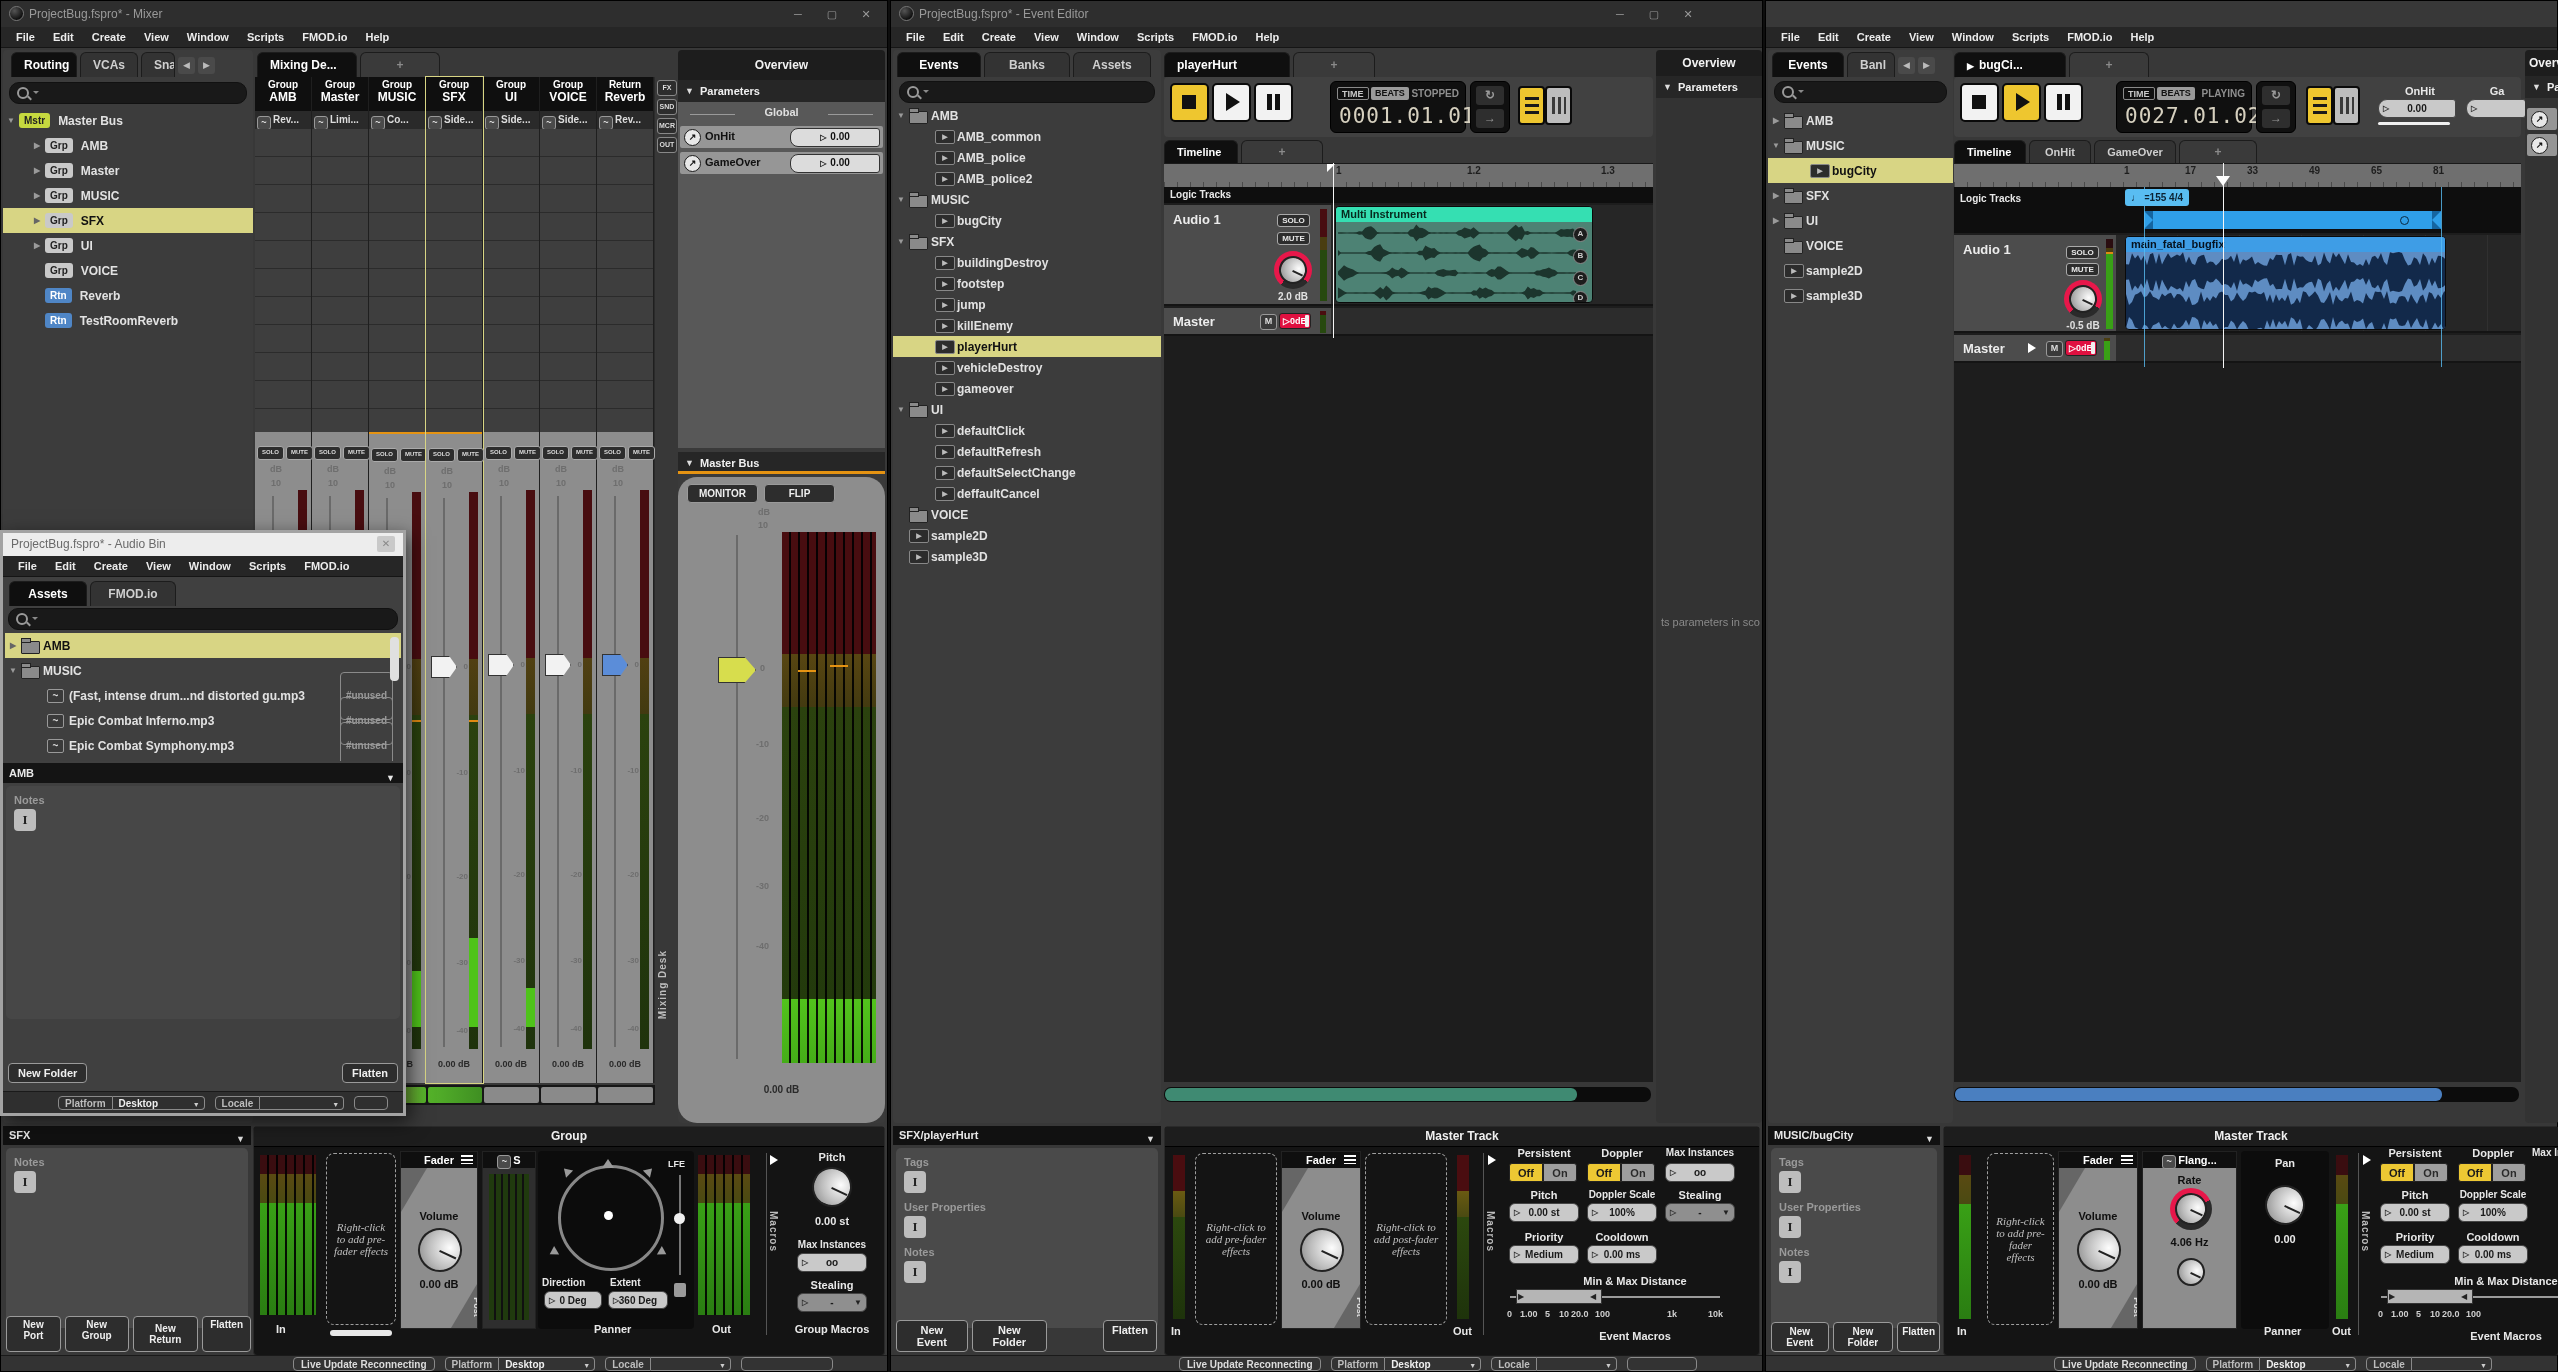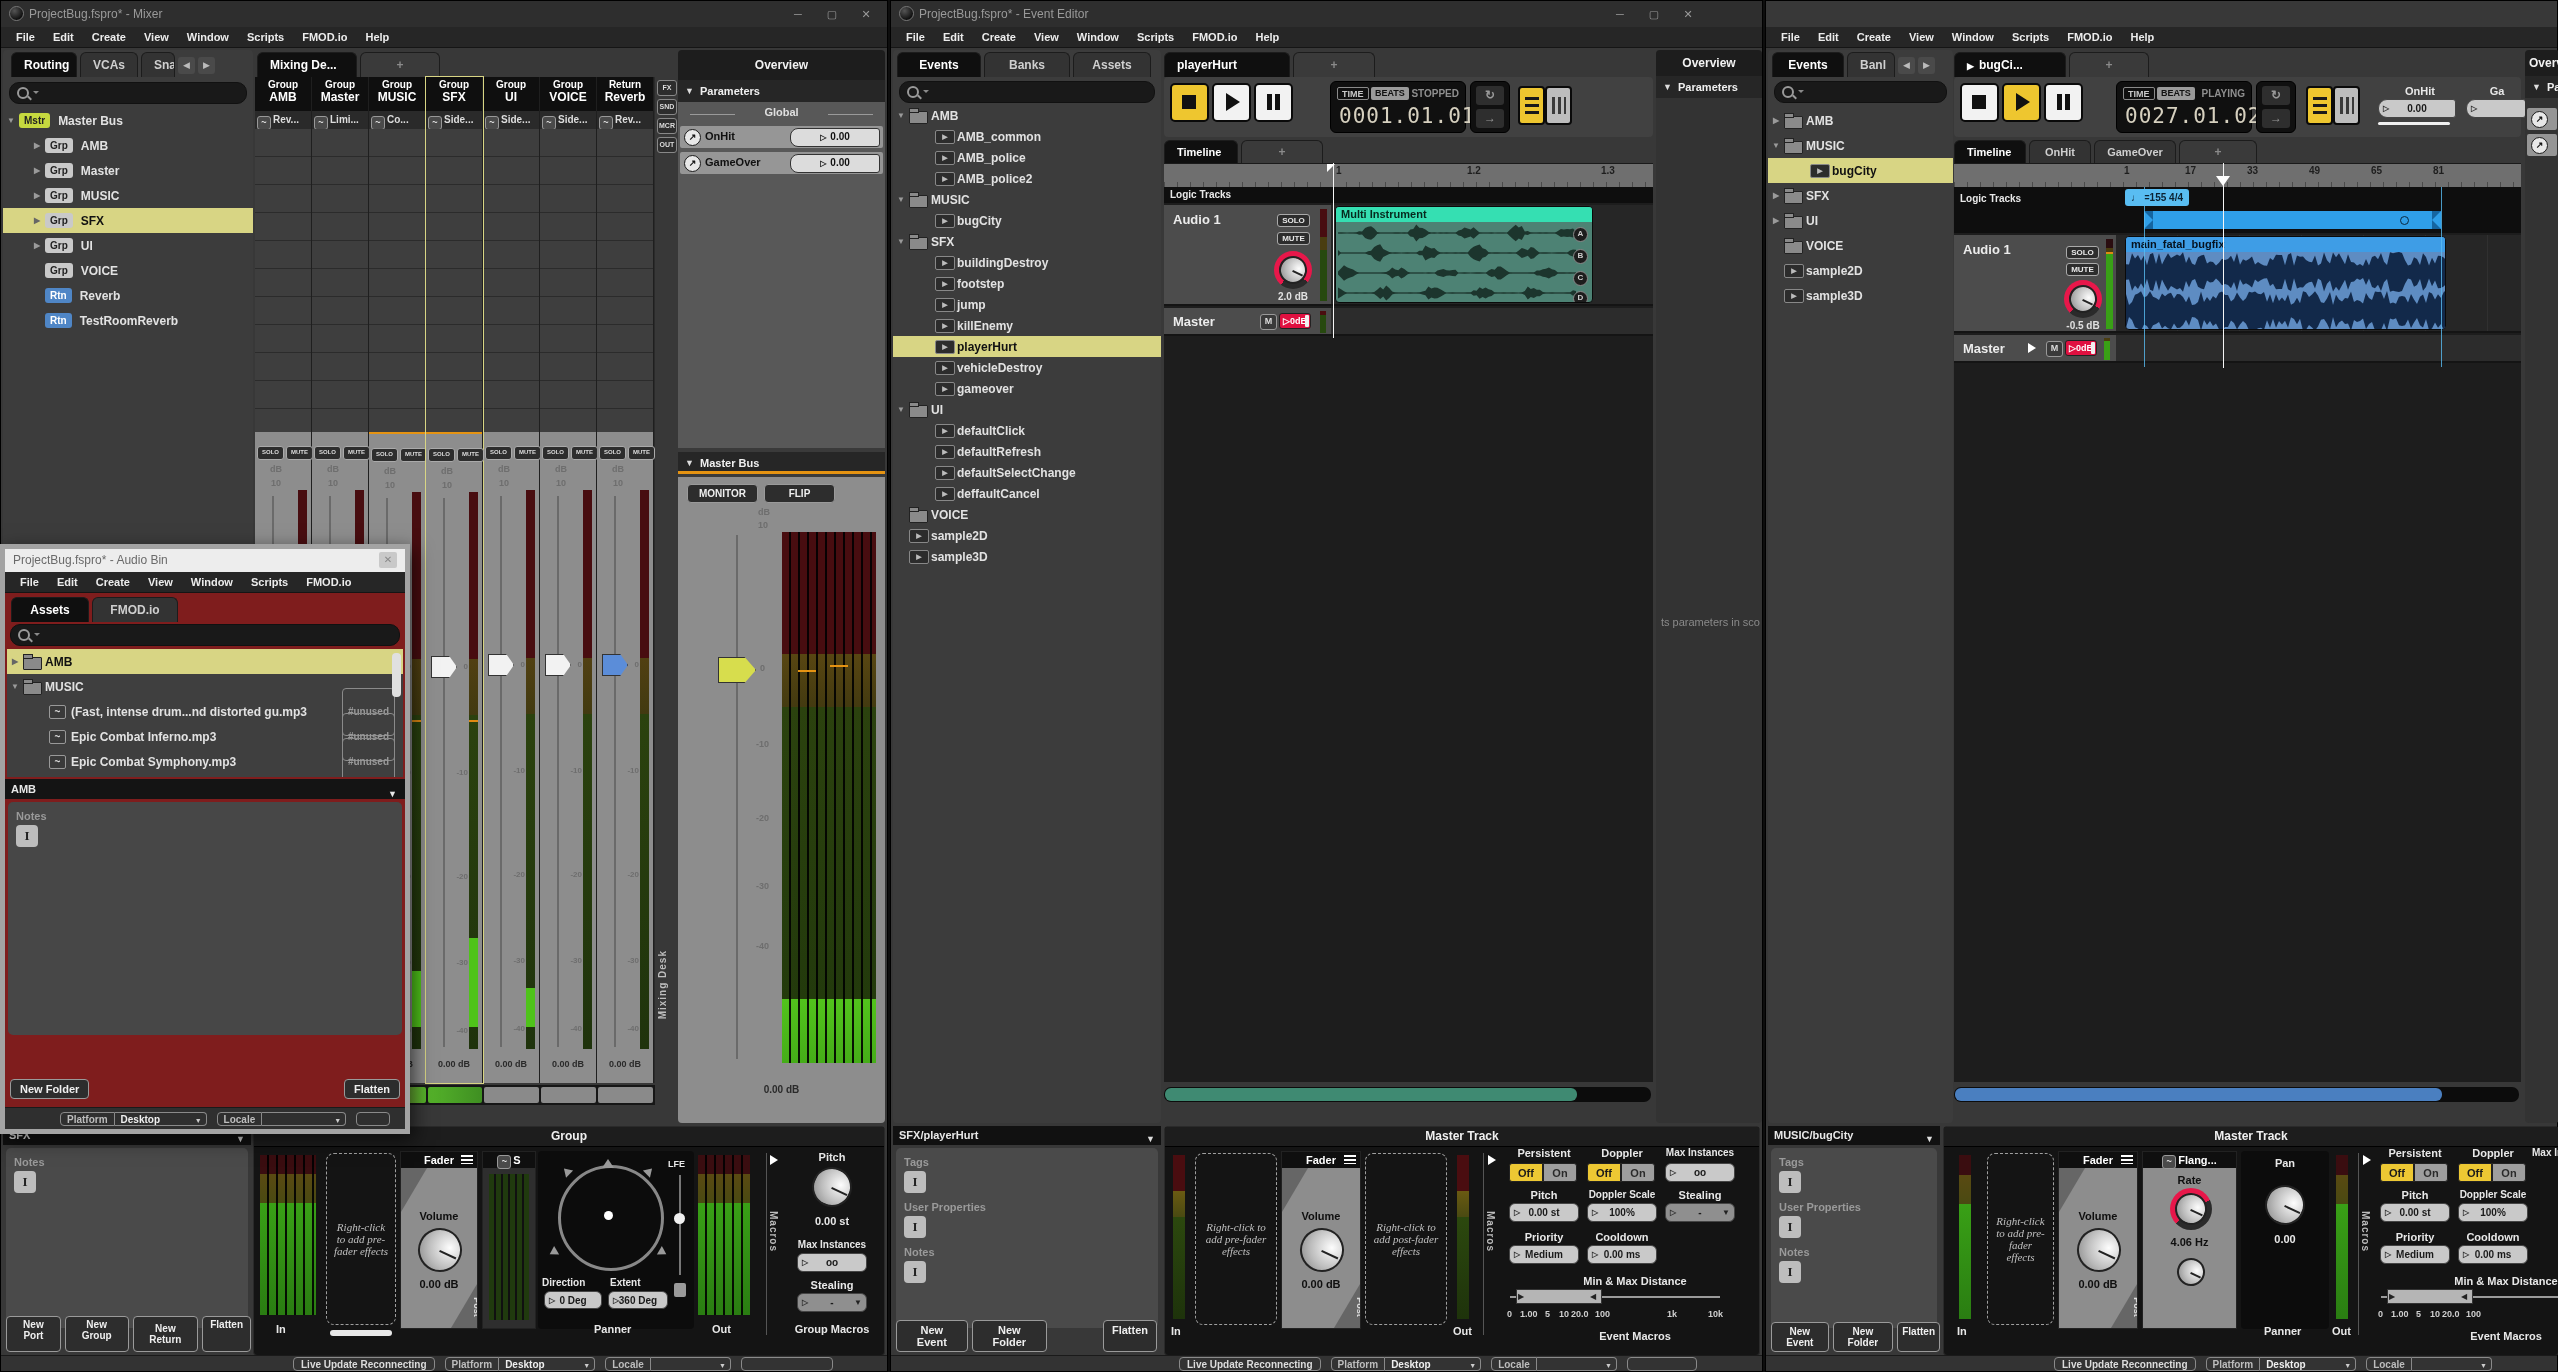--- a/index.html
+++ b/index.html
@@ -483,21 +483,21 @@
         <span class="pn">OnHit</span>
         <span class="pv">0.00</span>
       </div>
       <div class="prow" style="top:50px;">
         <span class="pic">↗</span>
         <span class="pn">GameOver</span>
         <span class="pv">0.00</span>
       </div>
     </div>
     <div class="ovsec" style="top:402px;border-bottom:3px solid #e59312;">Master Bus</div>
-    <div class="abs" style="left:0;top:427px;right:0;bottom:0;background:#8d8d8d;">
+    <div class="abs" style="left:0;top:427px;right:0;bottom:0;background:#8d8d8d;border-radius:19px;">
       <span class="btn" style="position:absolute;left:9px;top:7px;width:71px;height:19px;line-height:18px;font-size:10px;">MONITOR</span>
       <span class="btn" style="position:absolute;left:86px;top:7px;width:71px;height:19px;line-height:18px;font-size:10px;">FLIP</span>
       <span class="lbl" style="left:80px;top:30px;color:#6e6e6e;font-size:9px;">dB</span>
       <span class="lbl" style="left:80px;top:43px;color:#6e6e6e;font-size:9px;">10</span>
       <span class="abs" style="left:58px;top:58px;bottom:64px;width:2px;background:#6a6a6a;"></span>
       <span class="abs" style="left:40px;top:180px;width:36px;height:24px;background:#d7dd4d;border:1px solid #333;clip-path:polygon(0 0,70% 0,100% 50%,70% 100%,0 100%);"></span>
       <span class="lbl" style="left:82px;top:186px;color:#6e6e6e;font-size:9px;">0</span>
       <span class="lbl" style="left:78px;top:262px;color:#6e6e6e;font-size:9px;">-10</span>
       <span class="lbl" style="left:78px;top:336px;color:#6e6e6e;font-size:9px;">-20</span>
       <span class="lbl" style="left:78px;top:404px;color:#6e6e6e;font-size:9px;">-30</span>
@@ -1220,21 +1220,21 @@
           <span class="k">Platform</span>
           <span class="v" style="width:96px;">Desktop</span>
         </span>
     <span class="scombo">
           <span class="k">Locale</span>
           <span class="v" style="width:80px;"></span>
         </span>
   </div>
 </section>
 
-<section class="abs" id="w-ab" style="left:0;top:544px;width:400px;height:580px;background:#7f1d1d;border:5px solid #a3a3a3;box-shadow:4px 6px 18px rgba(0,0,0,.6);z-index:60;">
+<section class="abs" id="w-ab" style="left:0;top:530px;width:400px;height:580px;background:#404040;border:3px solid #a3a3a3;box-shadow:4px 6px 18px rgba(0,0,0,.6);z-index:60;">
   <div class="abs" style="left:0;right:0;top:0;height:23px;background:#ededed;">
     <span class="abs" style="left:8px;top:4px;font-size:12px;color:#6a6a6a;">ProjectBug.fspro* - Audio Bin</span>
     <span class="abs" style="right:8px;top:3px;width:18px;height:16px;background:#c9c9c9;border-radius:2px;color:#888;font-size:10px;text-align:center;line-height:16px;">✕</span>
   </div>
   <div class="menubar" style="top:23px;">
 
   <span class="mi">File</span>
         <span class="mi">Edit</span>
         <span class="mi">Create</span>
         <span class="mi">View</span>

